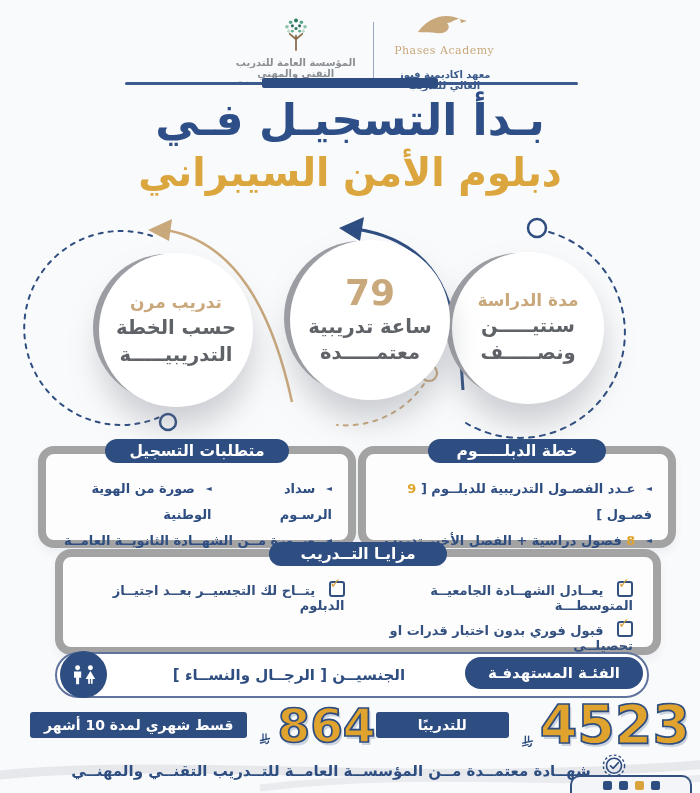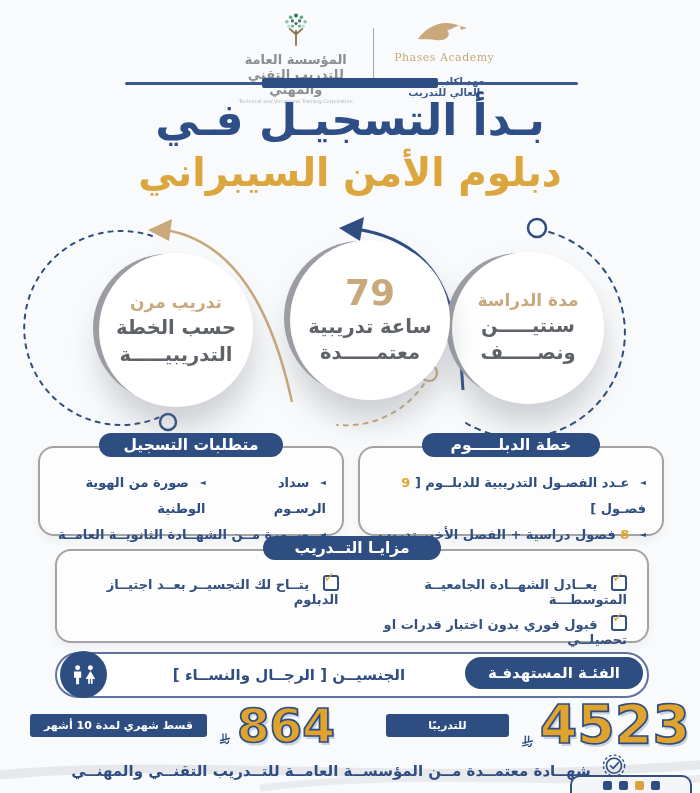--- a/index.html
+++ b/index.html
@@ -3,21 +3,21 @@
 <meta charset="utf-8">
 <style>
   html,body{margin:0;padding:0;background:#ffffff;}
   .page{position:relative;width:700px;height:793px;background:#f9fafb;overflow:hidden;
         font-family:"DejaVu Sans",sans-serif;direction:rtl;}
   
   .logos{position:absolute;top:10px;left:232px;width:268px;display:flex;direction:ltr;
          align-items:center;gap:14px;}
   .logo-block{text-align:center;}
   .tvtc{width:128px;}
-  .tvtc .ar{font-size:13px;font-weight:bold;color:#8a8f94;margin-top:2px;}
+  .tvtc .ar{font-size:10px;font-weight:bold;color:#8a8f94;margin-top:2px;}
   .tvtc .en{font-size:5px;color:#b4b8bc;margin-top:1px;}
   .vdiv{width:1px;height:58px;background:#9aa7c0;}
   .phases{width:112px;}
   .phases .en{font-family:"DejaVu Serif",serif;font-size:11px;color:#c9a87c;letter-spacing:.5px;}
   .phases .ar{font-size:10px;color:#3a5a8c;margin-top:12px;font-weight:bold;}
   
   .rule{position:absolute;top:82px;left:125px;width:453px;height:2.5px;background:#3d5a8e;border-radius:2px;}
   .rule-thick{position:absolute;top:78px;left:262px;width:176px;height:10px;background:#2e4d80;border-radius:2px;}
   
   .title1{position:absolute;top:94px;left:0;width:100%;text-align:center;
@@ -29,21 +29,21 @@
   .circle{position:absolute;border-radius:50%;background:#ffffff;display:flex;flex-direction:column;
           align-items:center;justify-content:center;text-align:center;
           box-shadow:-9px -2px 0 -3px #9b9da2, 0 20px 30px rgba(120,126,138,.35);}
   .c-right{left:452px;top:252px;width:152px;height:152px;}
   .c-mid{left:290px;top:240px;width:160px;height:160px;}
   .c-left{left:99px;top:253px;width:154px;height:154px;}
   .c-label{color:#c9a87c;font-weight:bold;font-size:17px;margin-bottom:3px;}
   .c-label.big{font-size:36px;line-height:1.05;margin-bottom:2px;}
   .c-text{color:#5f6368;font-weight:bold;font-size:19.5px;line-height:1.35;}
   
-  .info-box{position:absolute;background:#fdfdfe;border:2px solid #a3a3a3;border-radius:16px;
+  .info-box{position:absolute;background:#fdfdfe;border:8px solid #a3a3a3;border-radius:16px;
             box-shadow:0 5px 9px rgba(40,60,100,.06);}
   .box-plan{left:358px;top:446px;width:302px;height:86px;}
   .box-req{left:38px;top:446px;width:302px;height:86px;}
   .box-benefits{left:55px;top:549px;width:590px;height:90px;}
   .box-head{position:absolute;top:-15px;right:0;left:0;margin:auto;width:max-content;min-width:130px;
             background:#2e4d80;color:#fff;font-weight:bold;font-size:15.5px;padding:3px 24px;
             border-radius:15px;text-align:center;}
   .box-body{padding:22px 16px 8px 10px;font-size:13px;font-weight:bold;color:#2e4d80;line-height:2;}
   .tri{font-size:8px;color:#2e4d80;margin-left:6px;vertical-align:2px;}
   .gold{color:#e0a52e;}
@@ -64,21 +64,21 @@
   .target-icon{position:absolute;left:3px;top:-3px;width:47px;height:47px;border-radius:50%;
                background:#2e4d80;display:flex;align-items:center;justify-content:center;}
   
   .pricing{position:absolute;top:696px;left:0;right:0;height:58px;display:flex;align-items:center;
            justify-content:space-between;padding:0 10px 0 30px;}
   .price-group{display:flex;align-items:center;gap:12px;}
   .amount{font-size:54px;font-weight:bold;color:#dfa32e;line-height:1;direction:ltr;
           -webkit-text-stroke:1.7px #2e4d80;text-shadow:2px 3px 0 rgba(46,77,128,.22);}
   .amount.small{font-size:47px;}
   .sar{align-self:flex-end;margin-bottom:4px;margin-right:-6px;}
-  .price-label{background:#2e4d80;color:#fff;font-weight:bold;font-size:11px;padding:5px 14px;
+  .price-label{background:#2e4d80;color:#fff;font-weight:bold;font-size:14px;padding:5px 14px;
                border-radius:3px;white-space:nowrap;}
   .price-label.cash{padding:5px 42px;}
   
   .swoosh{position:absolute;top:738px;left:0;width:700px;height:55px;}
   .footer{position:absolute;top:753px;left:0;right:0;display:flex;align-items:center;justify-content:center;
           gap:8px;color:#2e4d80;font-weight:bold;font-size:15px;}
   .social-cut{position:absolute;right:8px;bottom:0;width:118px;height:12px;background:#f3f5f8;
               border:2px solid #34507f;border-bottom:none;border-radius:10px 10px 0 0;
               display:flex;gap:7px;justify-content:center;align-items:flex-start;padding-top:4px;}
   .social-cut i{width:9px;height:9px;border-radius:2px;background:#2e4d80;}

